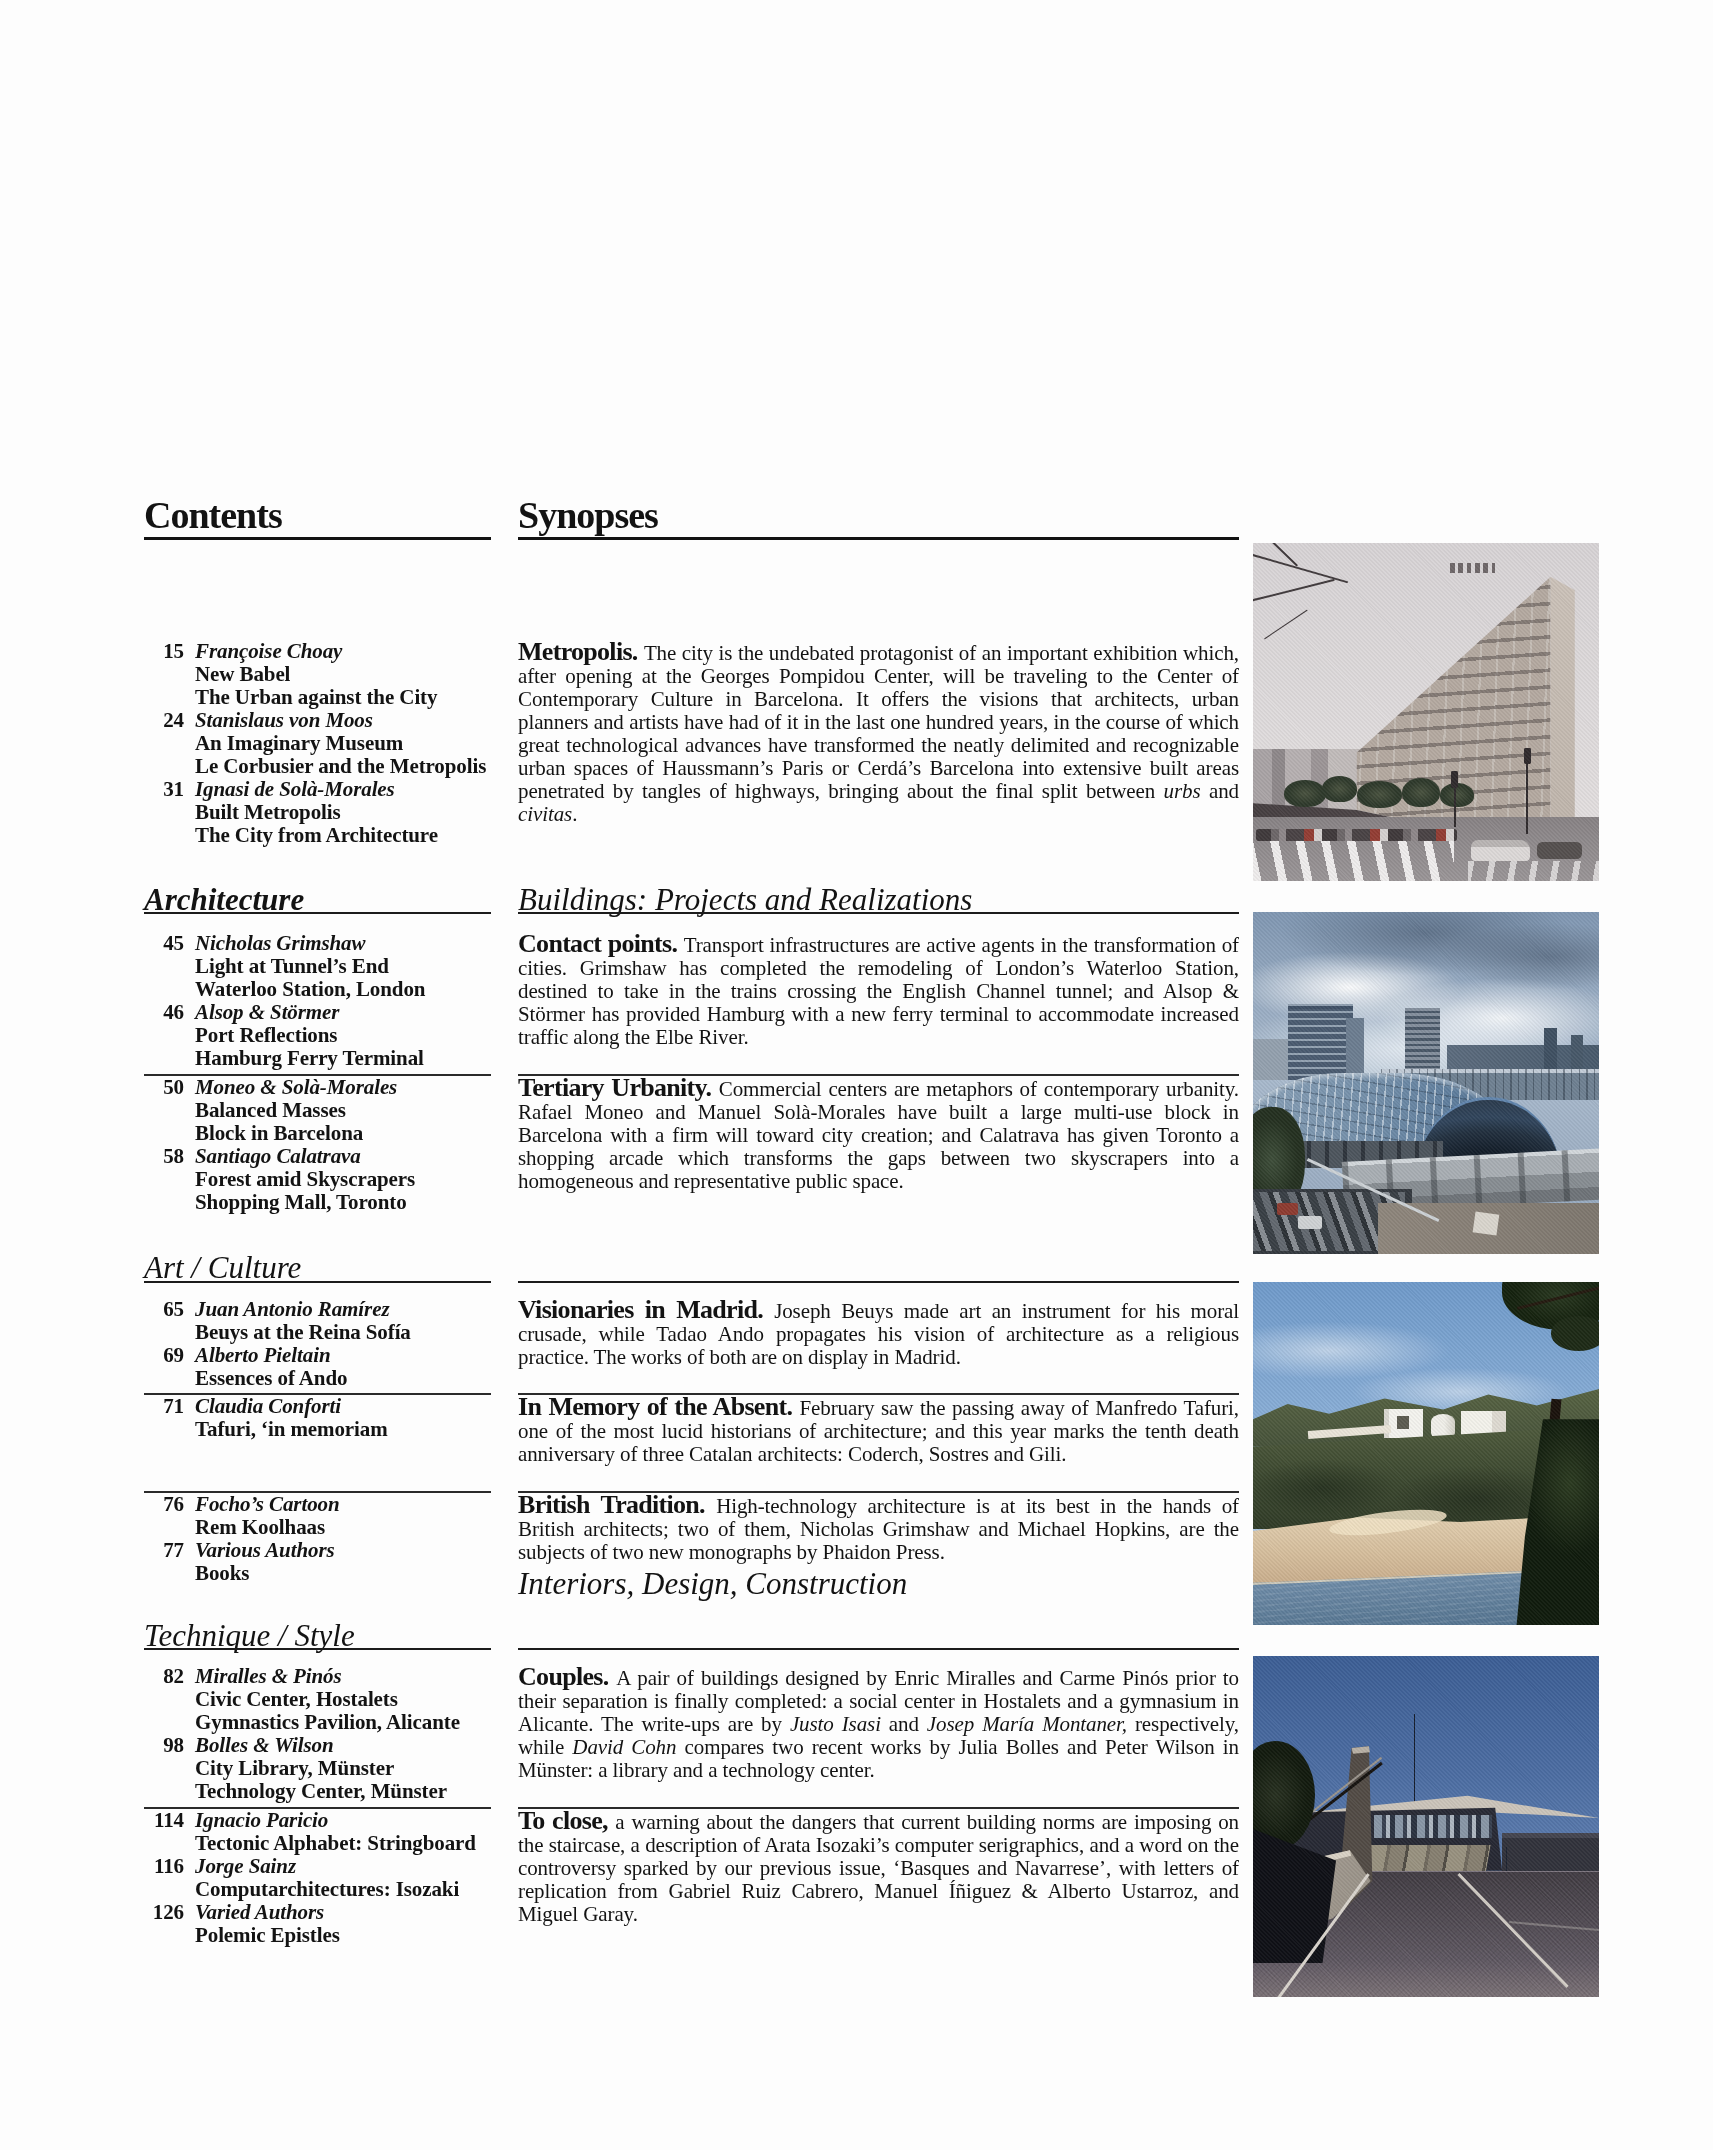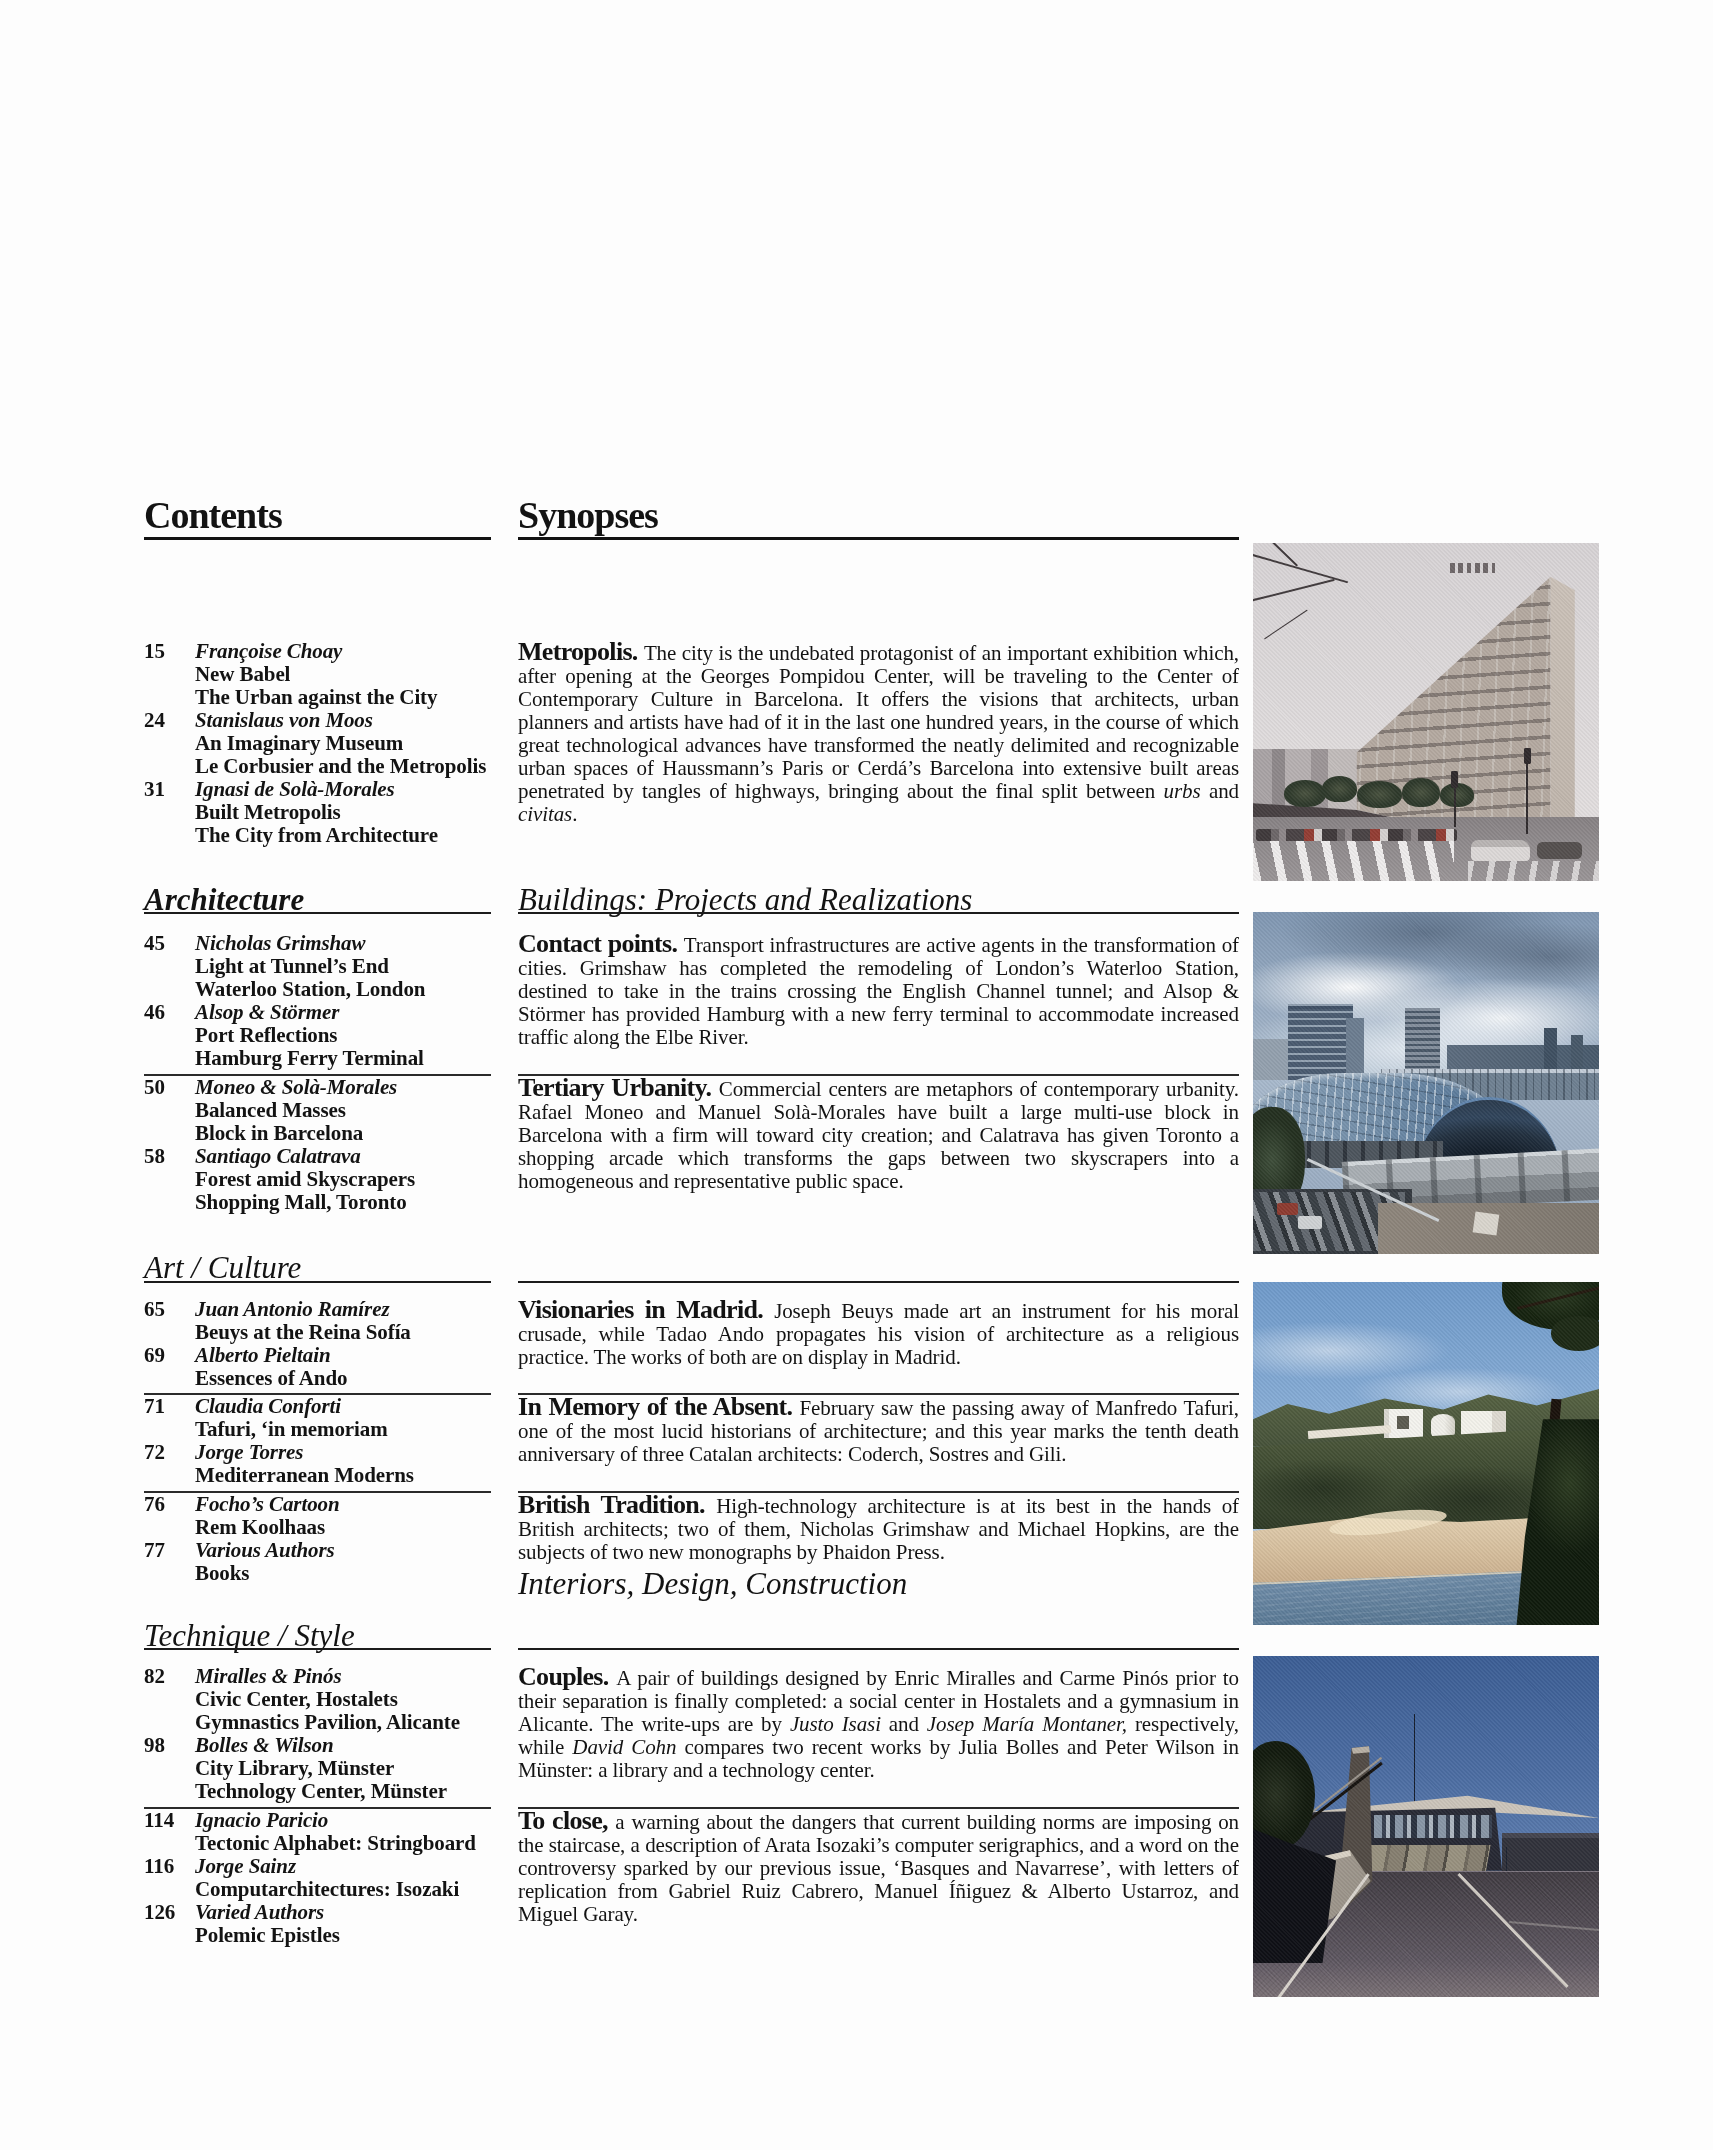--- a/index.html
+++ b/index.html
@@ -18,21 +18,21 @@
           font-size:38px;font-weight:700;line-height:39px;letter-spacing:-1px;}
   .u-main{position:absolute;left:0;right:0;top:537px;height:2.8px;background:#121212;}
   .s-head{position:absolute;left:0;right:0;margin:0;font-size:31px;font-style:italic;
           font-weight:400;line-height:32px;}
   .s-rule{position:absolute;left:0;right:0;height:2.1px;background:#1c1c1c;}
   .sep{position:absolute;left:0;right:0;height:2.1px;background:#2b2b2b;}
 
   
   .toc-group{position:absolute;left:0;right:0;font-size:21px;line-height:23px;letter-spacing:-0.1px;}
   .entry{position:relative;padding-left:51px;}
-  .entry .num{position:absolute;left:0;top:0;width:40px;text-align:left;font-weight:700;}
+  .entry .num{position:absolute;left:0;top:0;width:40px;text-align:right;font-weight:700;}
   .entry .ln{white-space:nowrap;font-weight:bold;}
   .entry .author{font-style:italic;}
 
   
   .syn-para{position:absolute;left:0;right:0;margin:0;font-size:21px;line-height:23px;
             text-align:justify;letter-spacing:-0.1px;}
   .syn-para .lead{font-weight:700;font-size:26px;line-height:23px;letter-spacing:-0.7px;}
   .syn-para .i{font-style:italic;}
 
   
@@ -269,25 +269,20 @@
           <div class="ln author">Alberto Pieltain</div>
           <div class="ln">Essences of Ando</div>
         </div>
       </div>
       <div class="toc-group" style="top: 1395px;">
         <div class="entry">
           <span class="num">71</span>
           <div class="ln author">Claudia Conforti</div>
           <div class="ln">Tafuri, ‘in memoriam</div>
         </div>
-        <div class="entry">
-          <span class="num">72</span>
-          <div class="ln author">Jorge Torres</div>
-          <div class="ln">Mediterranean Moderns</div>
-        </div>
       </div>
       <div class="toc-group" style="top: 1493px;">
         <div class="entry">
           <span class="num">76</span>
           <div class="ln author">Focho’s Cartoon</div>
           <div class="ln">Rem Koolhaas</div>
         </div>
         <div class="entry">
           <span class="num">77</span>
           <div class="ln author">Various Authors</div>

